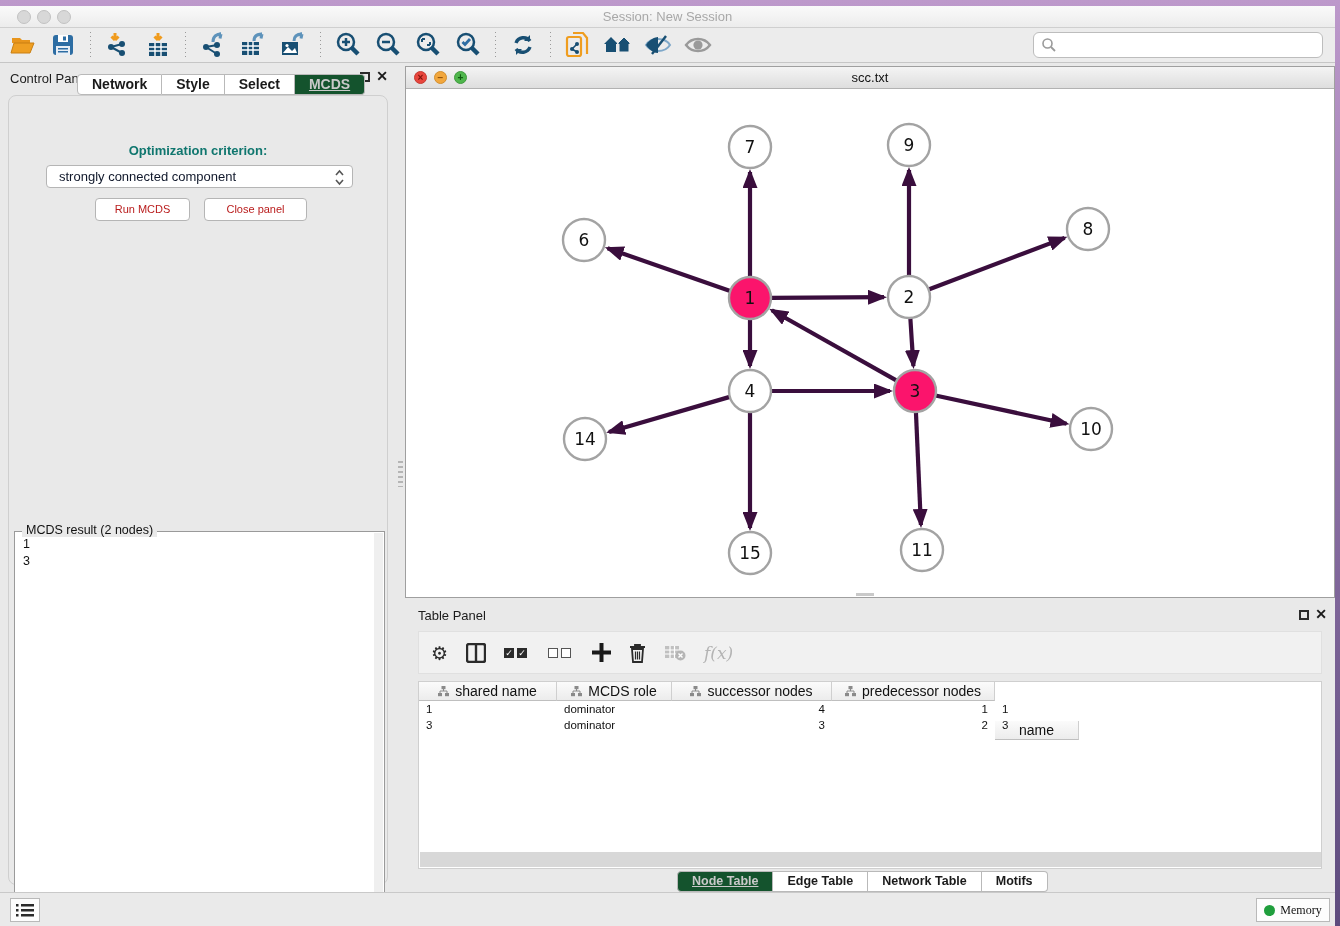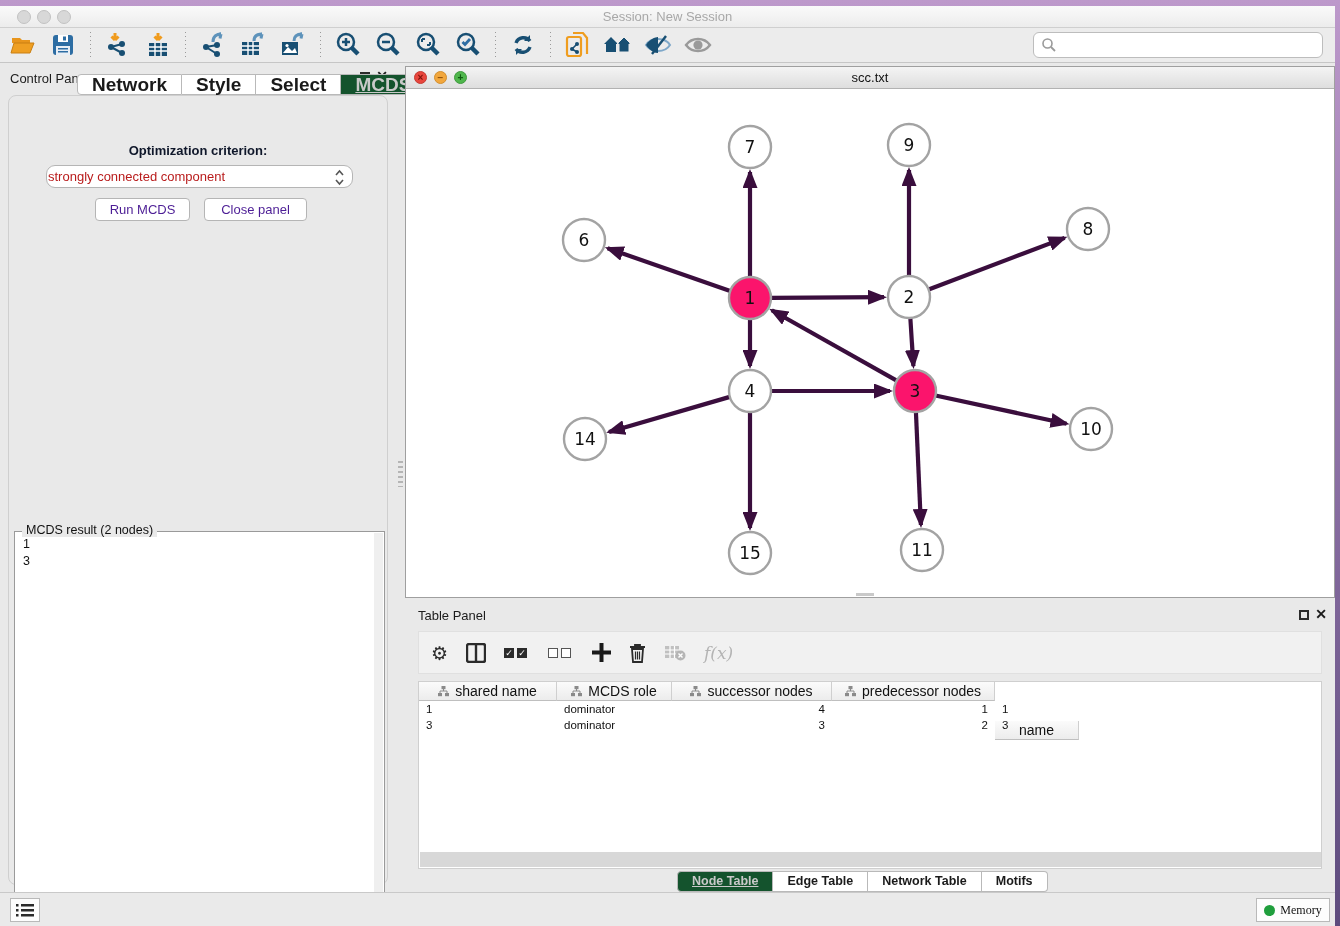--- a/index.html
+++ b/index.html
@@ -36,37 +36,37 @@
   
   #control-panel { position:absolute; left:0; top:57px; width:396px; height:829px; background:#e9e9e9; }
   #cp-header { position:absolute; left:0; top:0; width:100%; height:30px; }
   #cp-title { position:absolute; left:10px; top:8px; font-size:13px; color:#1c1c1c; }
   .panel-float { position:absolute; top:9px; width:10px; height:10px; border:2px solid #2b2b2b; background:transparent; }
   .panel-close { position:absolute; top:5px; font-size:14px; font-weight:bold; color:#1a1a1a; }
   #cp-float { right:26px; } #cp-close { right:8px; }
 
   .seg-tabs { position:absolute; display:flex; }
   .seg-tab { height:21px; line-height:19px; padding:0 14px; background:#fff;
-    border:1px solid #b9b9b9; border-left:none; font-size:19px; font-weight:bold;
+    border:1px solid #b9b9b9; border-left:none; font-size:14px; font-weight:bold;
     color:#1a1a1a; text-align:center; }
   .seg-tab:first-child { border-left:1px solid #b9b9b9; border-radius:4px 0 0 4px; }
   .seg-tab:last-child { border-radius:0 4px 4px 0; }
   .seg-tab.selected { background:#14532d; color:#c9c9c9;text-decoration:underline; }
   #cp-tabs { left:77px; top:11px; }
 
   #cp-body { position:absolute; left:8px; top:32px; width:380px; height:790px;
     border:1px solid #cfcfcf; border-radius:8px; background:#e9e9e9; }
   #opt-label { position:absolute; left:0; width:100%; top:47px; text-align:center;
-    font-size:13px; font-weight:bold; color:#0f172a; }
+    font-size:13px; font-weight:bold; color:#0f766e; }
   #opt-select { position:absolute; left:37px; top:69px; width:307px; height:23px;
-    background:#fff; border:1px solid #b5b5b5; border-radius:9px;
-    font-size:13px; color:#b91c1c; line-height:21px; padding-left:1px; }
+    background:#fff; border:1px solid #b5b5b5; border-radius:4px;
+    font-size:13px; color:#0f172a; line-height:21px; padding-left:12px; }
   #opt-stepper { position:absolute; right:8px; top:3px; }
   .cp-btn { position:absolute; top:102px; height:23px; background:#fff;
-    border:1px solid #b5b5b5; border-radius:4px; font-size:13px; color:#4c1d95;
+    border:1px solid #b5b5b5; border-radius:4px; font-size:11px; color:#b91c1c;
     text-align:center; line-height:21px; }
   #run-btn { left:86px; width:95px; }
   #close-btn { left:195px; width:103px; }
 
   #result-box { position:absolute; left:5px; top:428px; width:371px; height:377px; }
   #result-legend { position:absolute; left:8px; top:-1px; font-size:12.5px; color:#111;
     background:#e9e9e9; padding:0 4px; z-index:2; }
   #result-frame { position:absolute; left:0; top:7px; width:100%; height:370px;
     border:1px solid #9a9a9a; background:#fff; }
   #result-text { position:absolute; left:8px; top:4px; font-size:12.5px; color:#111;

